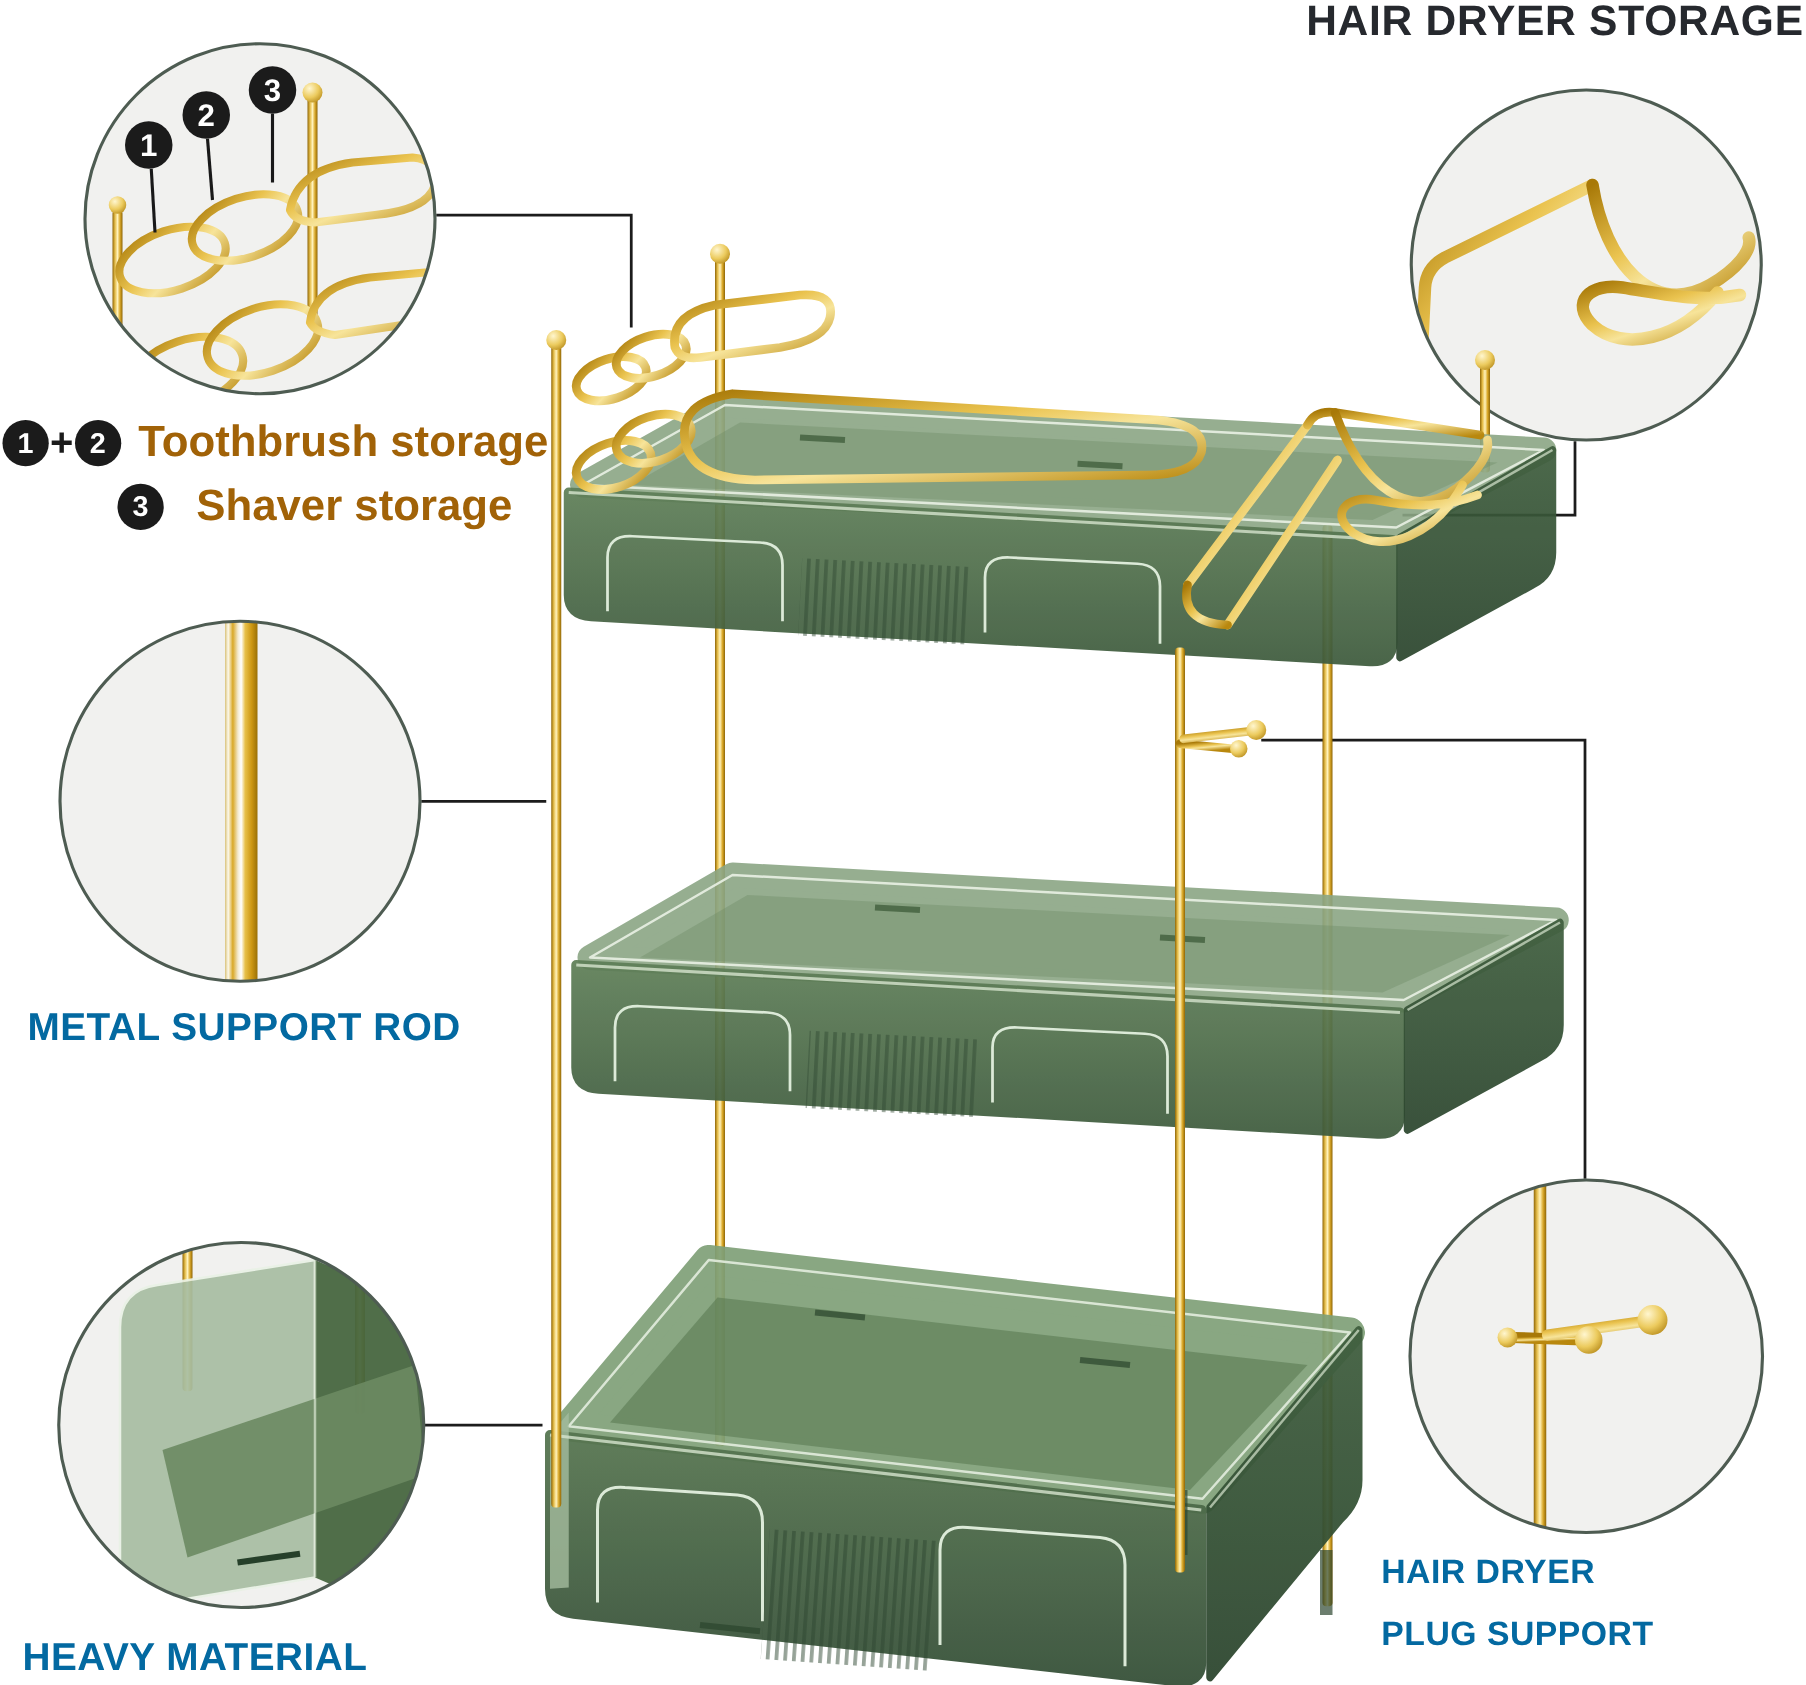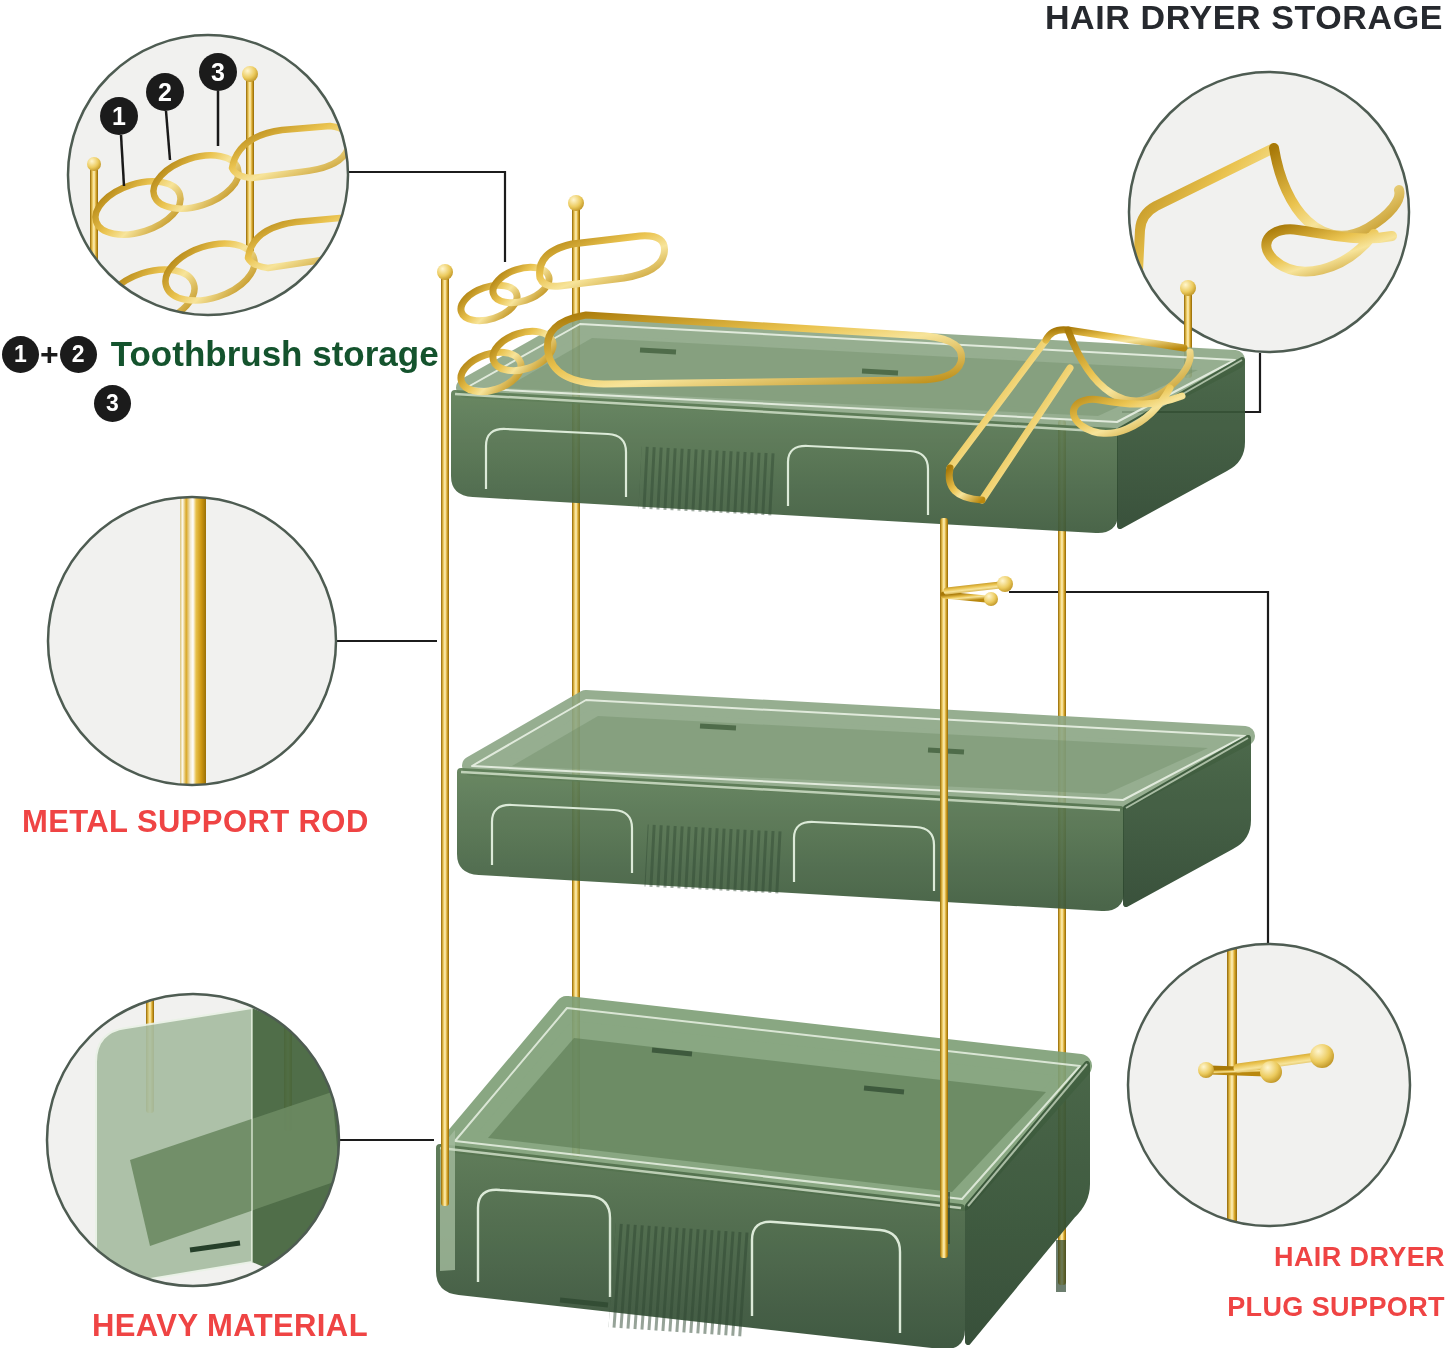--- a/index.html
+++ b/index.html
@@ -14,25 +14,25 @@
     font-size:34px;font-weight:700;letter-spacing:.6px;color:#26292e;white-space:nowrap;
   }
   .tb-block{position:absolute;left:2px;top:334px;}
   .tb-row{display:flex;align-items:center;margin-bottom:11px;}
   .badge{
     width:37px;height:37px;border-radius:50%;background:#1b1b1b;color:#ffffff;
     display:inline-flex;align-items:center;justify-content:center;
     font-size:23px;font-weight:700;flex:0 0 auto;
   }
   .plus{font-size:32px;font-weight:700;color:#1b1b1b;margin:0 1px;line-height:1;}
-  .tb-label{font-size:35px;font-weight:700;color:#14532d;margin-left:14px;white-space:nowrap;}
+  .tb-label{font-size:35px;font-weight:700;color:#a16207;margin-left:14px;white-space:nowrap;}
   .row2{margin-left:92px;}
   .row2 .tb-label{margin-left:26px;}
   .caps-label{
-    position:absolute;text-align:right;font-weight:700;color:#ef4444;
+    position:absolute;text-align:left;font-weight:700;color:#0369a1;
     font-size:31px;letter-spacing:.4px;white-space:nowrap;
   }
   .metal-label{left:22px;top:804px;width:345px;}
   .heavy-label{left:18px;top:1308px;width:350px;}
   .plug-label{left:1105px;top:1232px;width:340px;font-size:27px;line-height:50px;}
 </style>
 </head>
 <body>
 
 <div id="stage">
@@ -311,20 +311,21 @@
 
   <div class="tb-block">
     <div class="tb-row">
       <span class="badge">1</span>
       <span class="plus">+</span>
       <span class="badge">2</span>
       <span class="tb-label">Toothbrush storage</span>
     </div>
     <div class="tb-row row2">
       <span class="badge">3</span>
+      <span class="tb-label">Shaver storage</span>
     </div>
   </div>
 
   <div class="caps-label metal-label">METAL SUPPORT ROD</div>
 
   <div class="caps-label heavy-label">HEAVY MATERIAL</div>
 
   <div class="caps-label plug-label">
     <div>HAIR DRYER</div>
     <div>PLUG SUPPORT</div>

